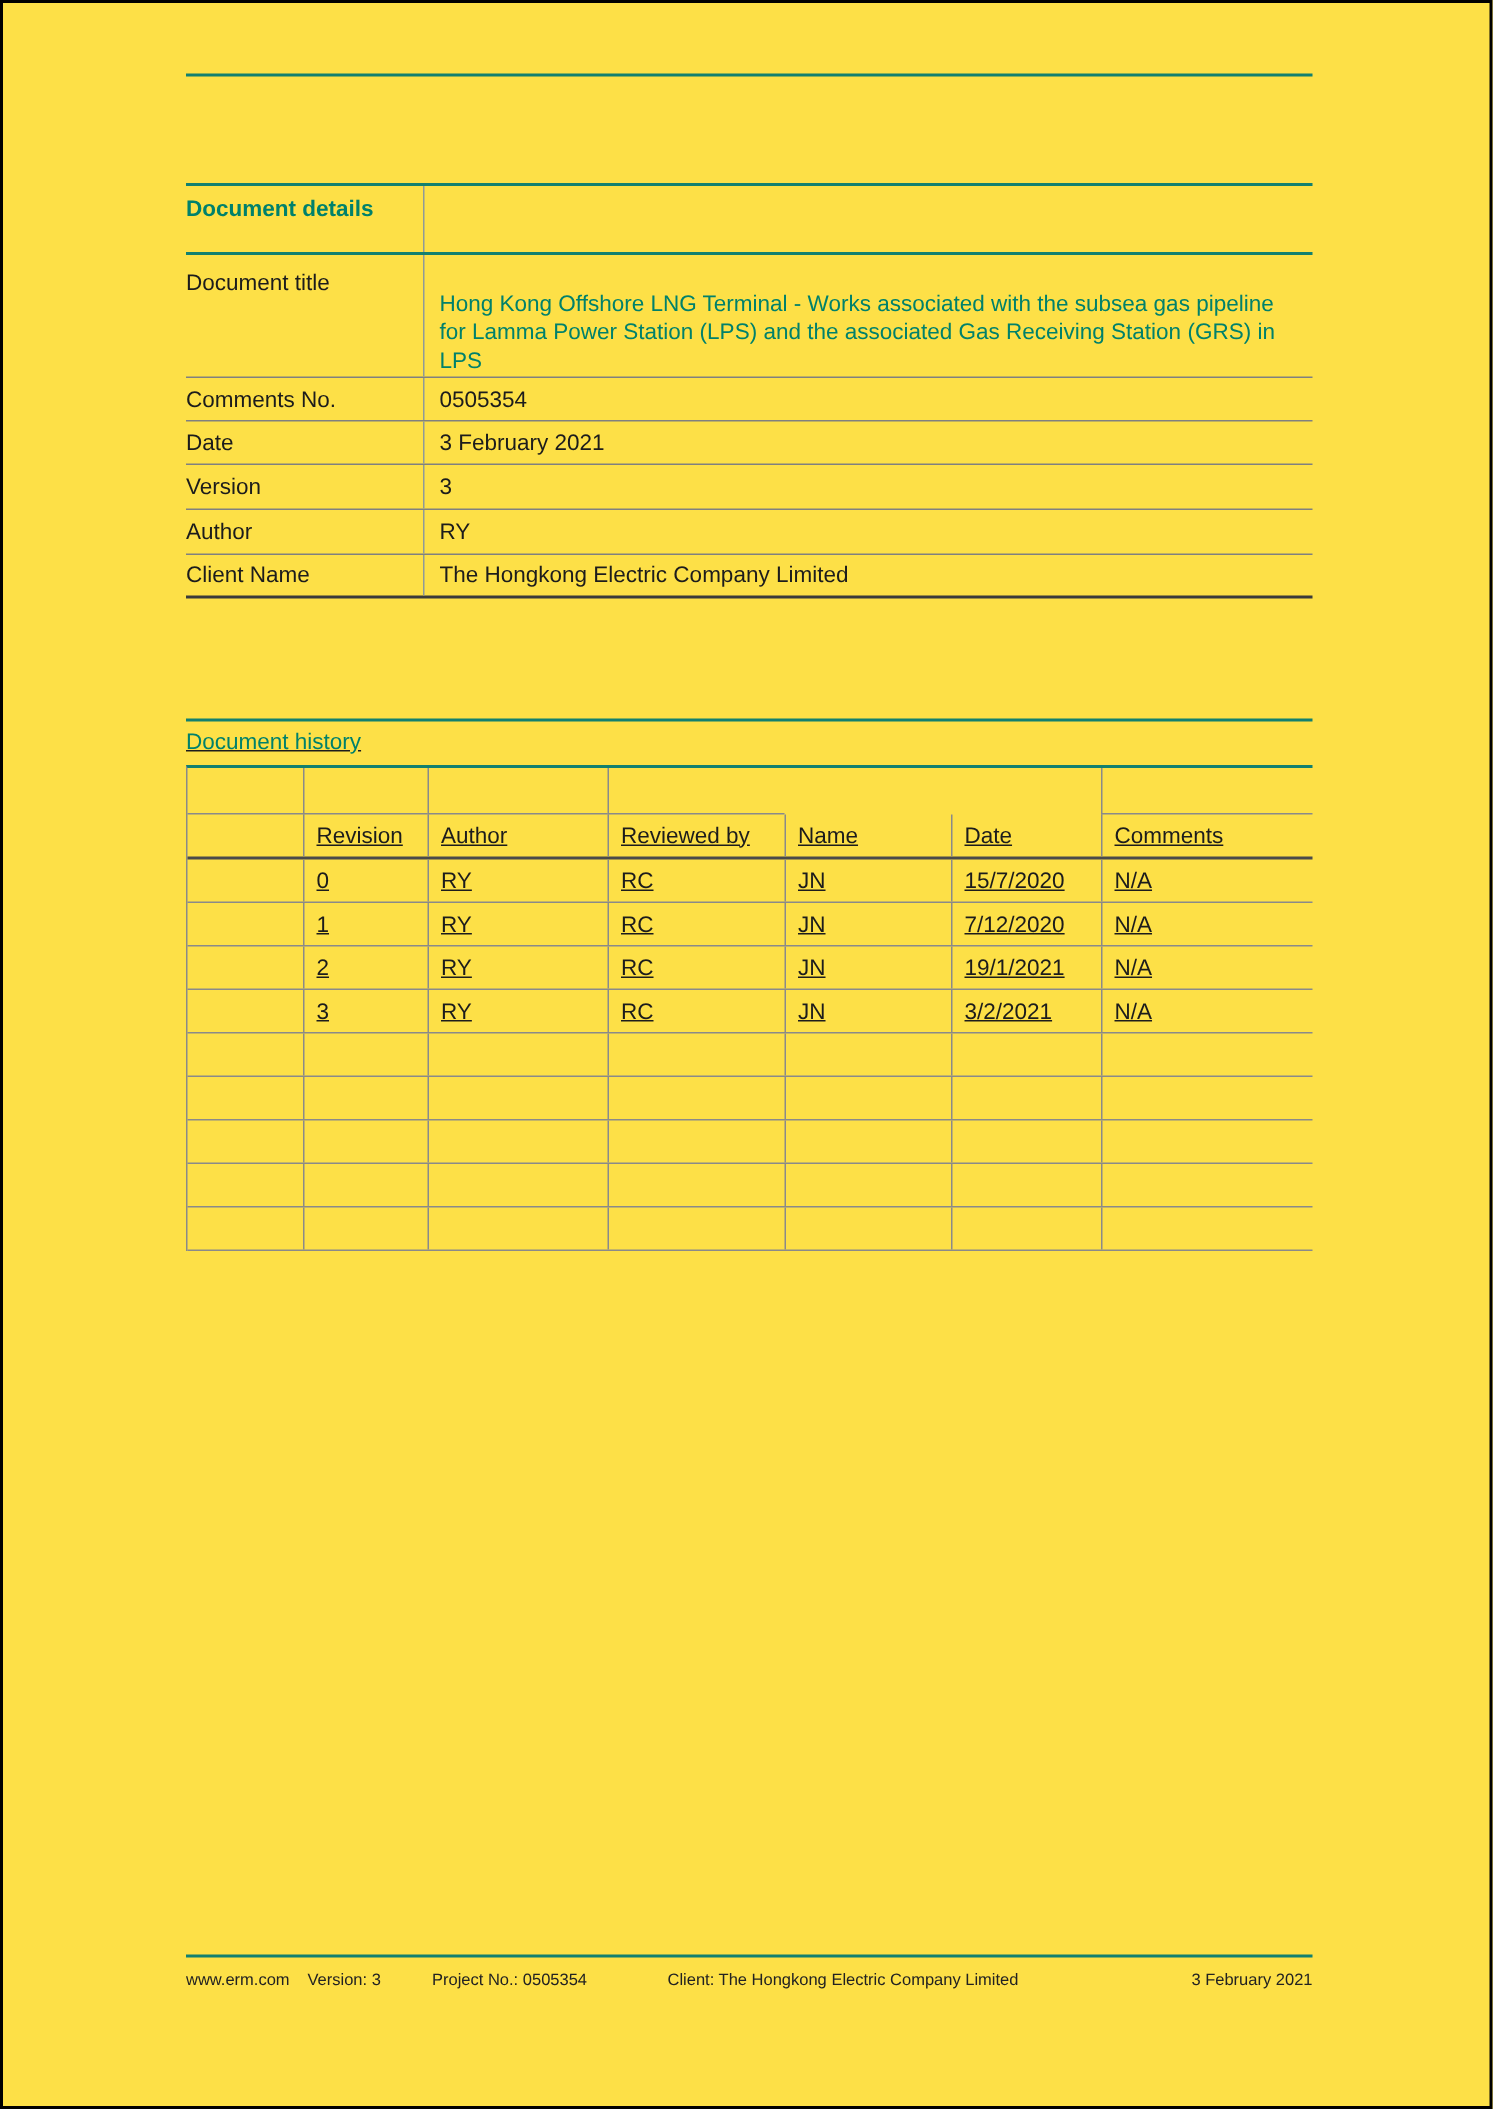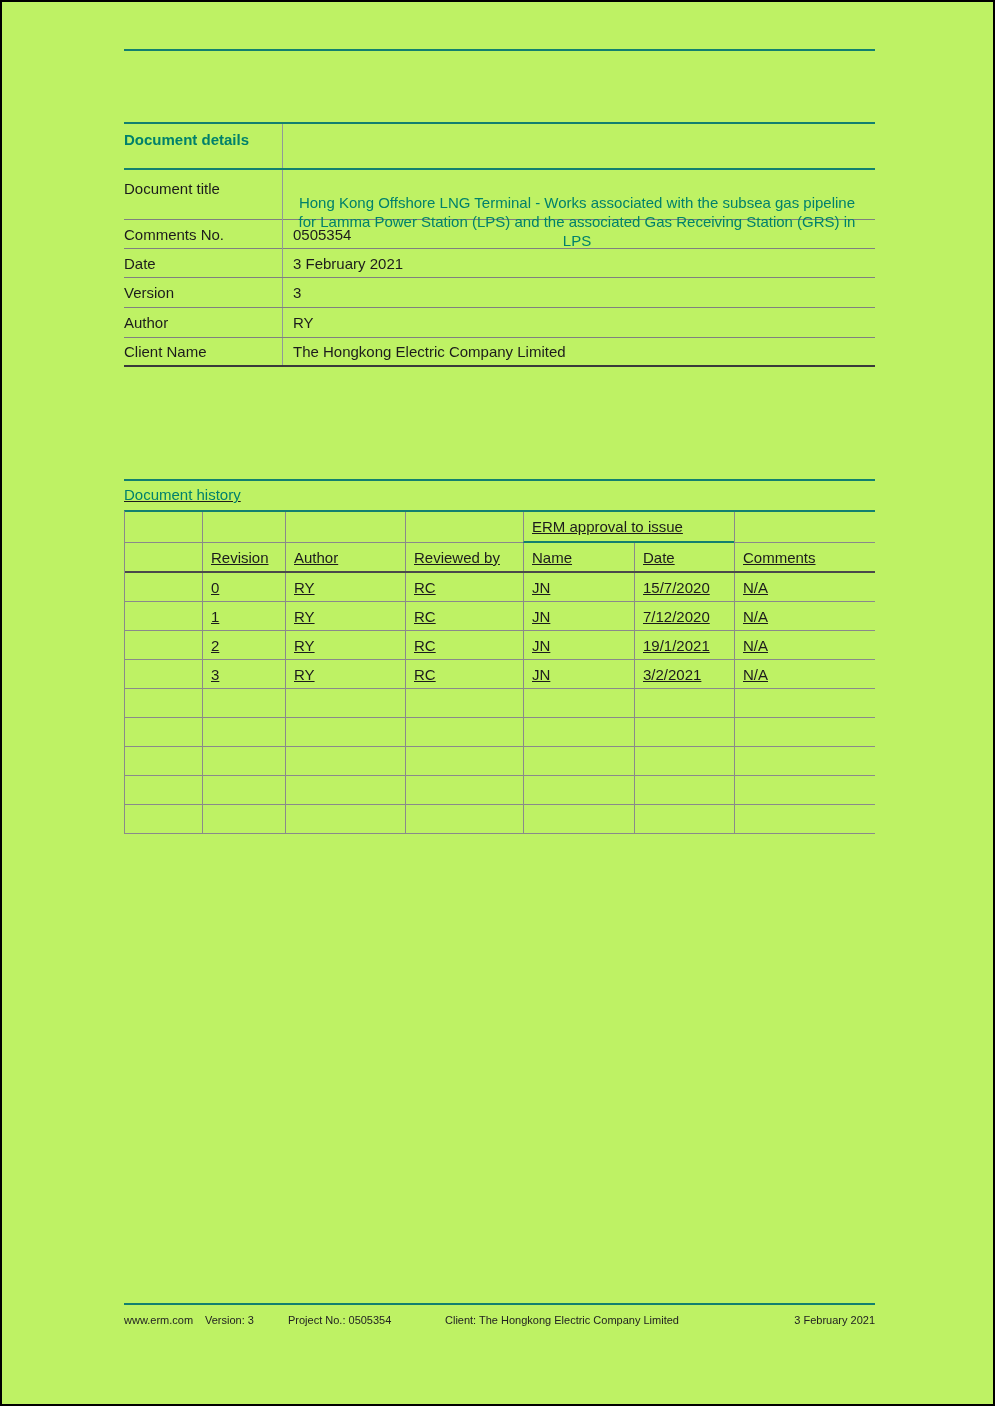--- a/index.html
+++ b/index.html
@@ -5,21 +5,21 @@
   * { box-sizing: border-box; margin: 0; padding: 0; }
   body {
     background: #ffffff;
     font-family: "Liberation Sans", "DejaVu Sans", sans-serif;
     color: #1c1c1c;
   }
   .page {
     position: relative;
     width: 995px;
     height: 1406px;
-    background: #bef264;
+    background: #fde047;
     border: 2px solid #000000;
     overflow: hidden;
   }
   .teal-rule {
     position: absolute;
     left: 122px;
     width: 751px;
     height: 2px;
     background: #12806F;
   }
@@ -37,21 +37,21 @@
   .dt-row { display: grid; grid-template-columns: 159px 1fr; }
   .dt-label {
     display: flex; align-items: center;
     border-right: 1px solid #8f9a98;
     color: #1c1c1c;
   }
   .dt-value { display: flex; align-items: center; padding-left: 10px; }
   .v-teal { color: #00816B; }
   .align-top { align-items: flex-start; }
   .h46 { height: 46px; }
-  .h64 { height: 50px; text-align: center; }
+  .h64 { height: 82px; }
   .h29 { height: 29px; }
   .h30 { height: 30px; }
   .bb-teal { border-bottom: 2px solid #12806F; }
   .bb-gray { border-bottom: 1px solid #808080; }
   .bb-dark { border-bottom: 2px solid #3a3a3a; }
   .details-heading {
     font-weight: bold;
     color: #00816B;
     padding-top: 7px;
   }
@@ -166,21 +166,20 @@
   <div class="history-section">
     <div class="teal-rule" style="position:static;"></div>
     <div class="history-heading">Document history</div>
 
     <div class="history-table">
       <div class="dh-row row-approval">
         <div class="dh-cell"></div>
         <div class="dh-cell"></div>
         <div class="dh-cell"></div>
         <div class="dh-cell"></div>
-        <div class="dh-cell merged">ERM approval to issue</div>
         <div class="dh-cell" style="grid-column:7;"></div>
       </div>
 
       <div class="dh-row row-headers">
         <div class="dh-cell"></div>
         <div class="dh-cell">Revision</div>
         <div class="dh-cell">Author</div>
         <div class="dh-cell">Reviewed by</div>
         <div class="dh-cell">Name</div>
         <div class="dh-cell">Date</div>

